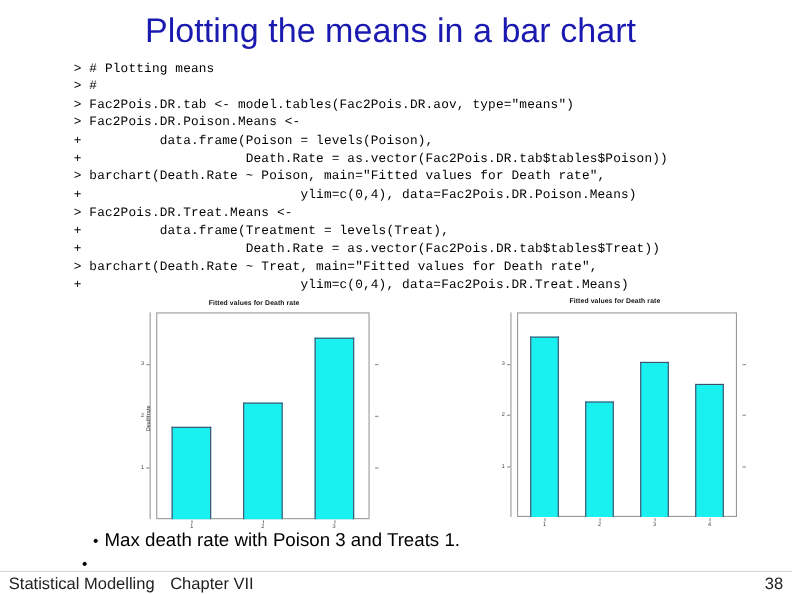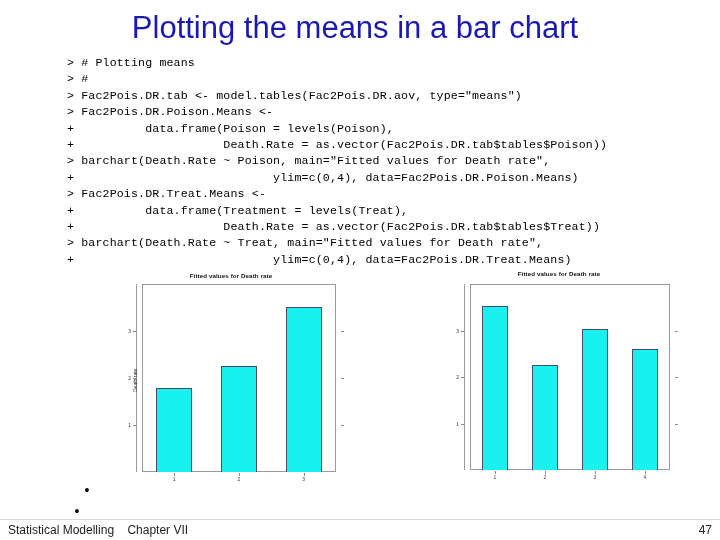--- a/index.html
+++ b/index.html
@@ -174,21 +174,21 @@
     height: 1px;
     background: #d9d9d9;
   }
   #footer {
     position: absolute;
     left: 8px;
     top: 524px;
     width: 704px;
     display: flex;
     justify-content: space-between;
-    font-size: 12px;
+    font-size: 15px;
     line-height: 13px;
     color: #222222;
     font-family: "Liberation Sans", sans-serif;
   }
   #footer-left span { margin-right: 10px; }
 </style>
 </head>
 <body>
 
 <div id="slide-title">Plotting the means in a bar chart</div>
@@ -245,26 +245,27 @@
     <div class="ytick-label" style="left: 3px; top: 107px;">2</div>
     <div class="ytick-mark" style="left: 227px; top: 107px;"></div>
     <div class="ytick-mark" style="left: 13px; top: 60.5px;"></div>
     <div class="ytick-label" style="left: 3px; top: 60.5px;">3</div>
     <div class="ytick-mark" style="left: 227px; top: 60.5px;"></div>
   </div>
 
 <div id="bullets">
   <div class="bullet-line" id="bullet-1">
     <span class="bullet-dot">•</span>
+    <span class="bullet-text">Max death rate with Poison 3 and Treats 1.</span>
   </div>
   <div class="bullet-line" id="bullet-2">
     <span class="bullet-dot">•</span>
   </div>
 </div>
 
 <div id="footer-rule"></div>
 <div id="footer">
   <div id="footer-left">
     <span>Statistical Modelling</span>
     <span>Chapter VII</span>
   </div>
-  <div>47</div>
+  <div>38</div>
 </div>
 
 </body></html>

